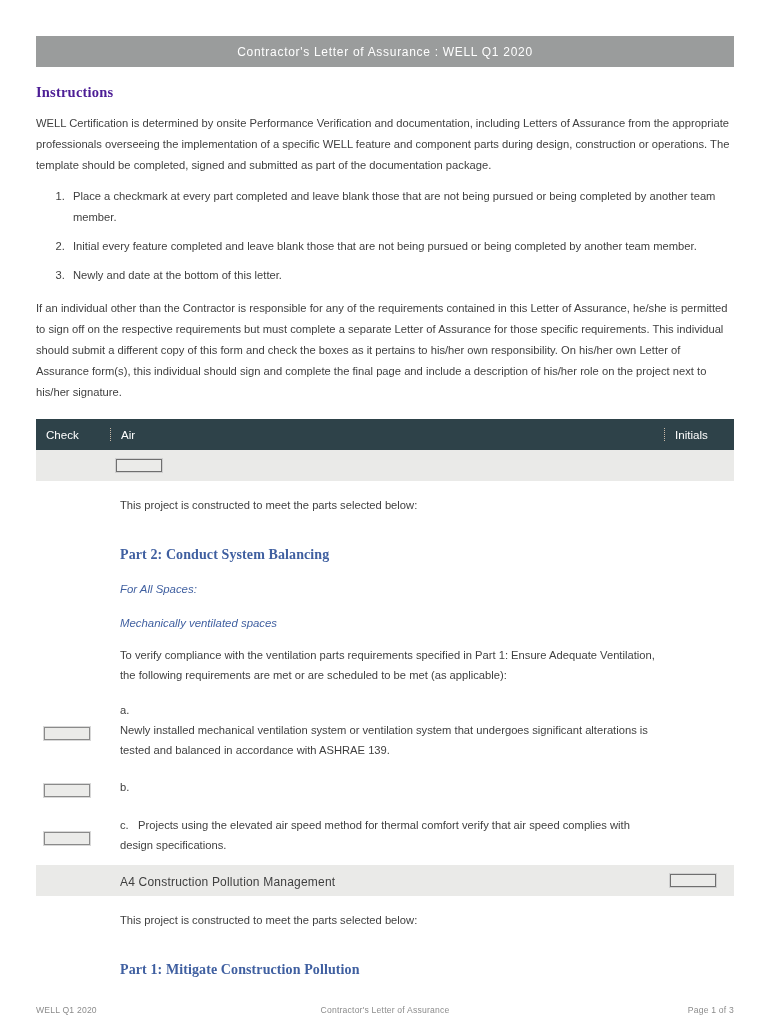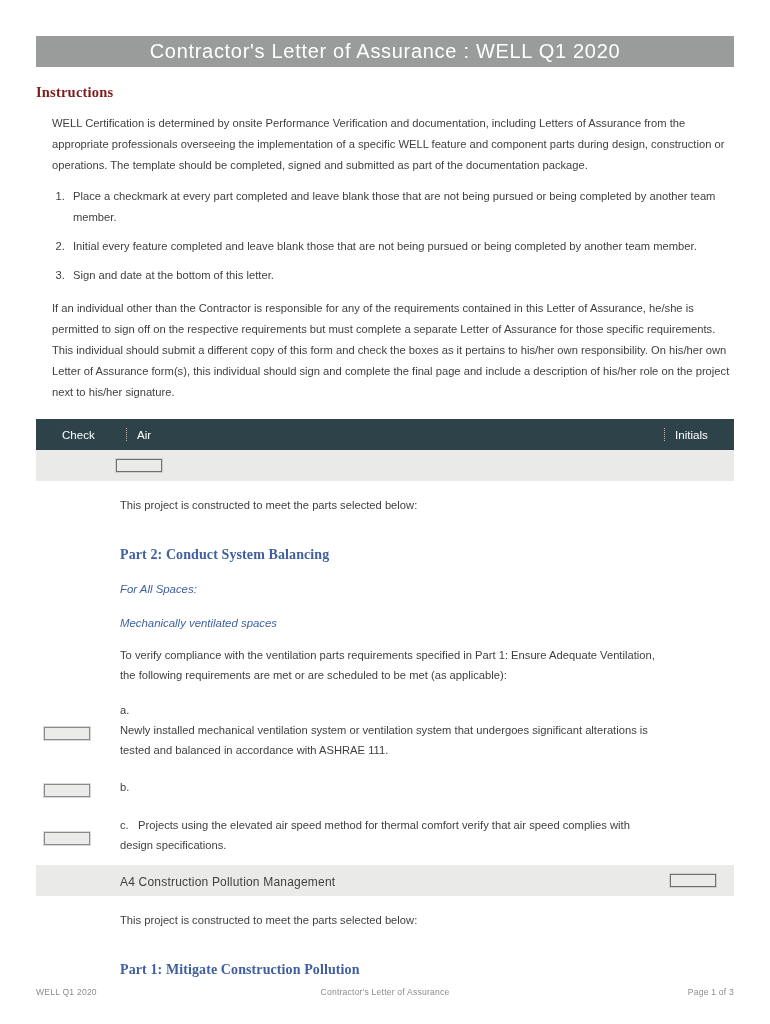--- a/index.html
+++ b/index.html
@@ -27,40 +27,40 @@
   .title-banner {
     margin-top: 36px;
     height: 31px;
     background: #9a9c9c;
     display: flex;
     align-items: center;
     justify-content: center;
   }
   .title-banner .title-text {
     color: #ffffff;
-    font-size: 20px;
+    font-size: 12px;
     letter-spacing: 0.7px;
     font-weight: 400;
     white-space: nowrap;
   }
 
   
   .section-heading {
-    color: #7f1d1d;
+    color: #4c1d95;
     font-family: "Liberation Serif", serif;
     font-size: 14.5px;
     font-weight: 700;
     margin: 17px 0 0 0;
     letter-spacing: 0.2px;
   }
   p.body-text {
     font-size: 11.2px;
     line-height: 21px;
     color: #3f3f3f;
-    margin: 12px 0 0 16px;
+    margin: 12px 0 0 0;
     text-align: left;
   }
   ol.instruction-list {
     margin: 10px 0 0 0;
     padding-left: 32px;
     font-size: 11.2px;
     line-height: 21px;
     color: #3f3f3f;
   }
   ol.instruction-list li {
@@ -73,21 +73,20 @@
     margin-top: 16px;
     width: 698px;
   }
   .table-header {
     display: flex;
     background: #2e4249;
     height: 31px;
     align-items: center;
     color: #ffffff;
     font-size: 11.6px;
-    padding-left: 16px;
   }
   .col-check {
     width: 74px;
     padding-left: 10px;
     box-sizing: border-box;
   }
   .col-main {
     flex: 1;
     padding-left: 10px;
     box-sizing: border-box;
@@ -190,21 +189,21 @@
     padding-top: 5px;
     padding-left: 8px;
     box-sizing: border-box;
   }
 
   
   .footer {
     position: absolute;
     left: 36px;
     right: 36px;
-    bottom: 63px;
+    bottom: 45px;
     display: flex;
     align-items: center;
     font-size: 8.6px;
     color: #8c8c8c;
     letter-spacing: 0.2px;
   }
   .footer .f-left { flex: 1; text-align: left; }
   .footer .f-center { flex: 1; text-align: center; }
   .footer .f-right { flex: 1; text-align: right; }
 </style>
@@ -217,21 +216,21 @@
     <span class="title-text">Contractor's Letter of Assurance : WELL Q1 2020</span>
   </div>
 
   <div class="section-heading">Instructions</div>
 
   <p class="body-text">WELL Certification is determined by onsite Performance Verification and documentation, including Letters of Assurance from the appropriate professionals overseeing the implementation of a specific WELL feature and component parts during design, construction or operations. The template should be completed, signed and submitted as part of the documentation package.</p>
 
   <ol class="instruction-list">
     <li>Place a checkmark at every part completed and leave blank those that are not being pursued or being completed by another team member.</li>
     <li>Initial every feature completed and leave blank those that are not being pursued or being completed by another team member.</li>
-    <li>Sign and date at the bottom of this letter.</li>
+    <li>Newly and date at the bottom of this letter.</li>
   </ol>
 
   <p class="body-text">If an individual other than the Contractor is responsible for any of the requirements contained in this Letter of Assurance, he/she is permitted to sign off on the respective requirements but must complete a separate Letter of Assurance for those specific requirements. This individual should submit a different copy of this form and check the boxes as it pertains to his/her own responsibility. On his/her own Letter of Assurance form(s), this individual should sign and complete the final page and include a description of his/her role on the project next to his/her signature.</p>
 
   <div class="loa-table">
 
     <div class="table-header">
       <div class="col-check">Check</div>
       <div class="col-main">Air</div>
       <div class="col-initials">Initials</div>
@@ -296,21 +295,21 @@
     </div>
 
     <div class="row-spacer-16"></div>
 
     <div class="content-row">
       <div class="col-check check-cell">
         <span class="checkbox"></span>
       </div>
       <div class="col-main">
         <div class="item-letter">a.</div>
-        <div class="row-text">Newly installed mechanical ventilation system or ventilation system that undergoes significant alterations is tested and balanced in accordance with ASHRAE 111.</div>
+        <div class="row-text">Newly installed mechanical ventilation system or ventilation system that undergoes significant alterations is tested and balanced in accordance with ASHRAE 139.</div>
       </div>
       <div class="col-initials"></div>
     </div>
 
     <div class="row-spacer-16"></div>
 
     <div class="content-row">
       <div class="col-check check-cell">
         <span class="checkbox"></span>
       </div>

